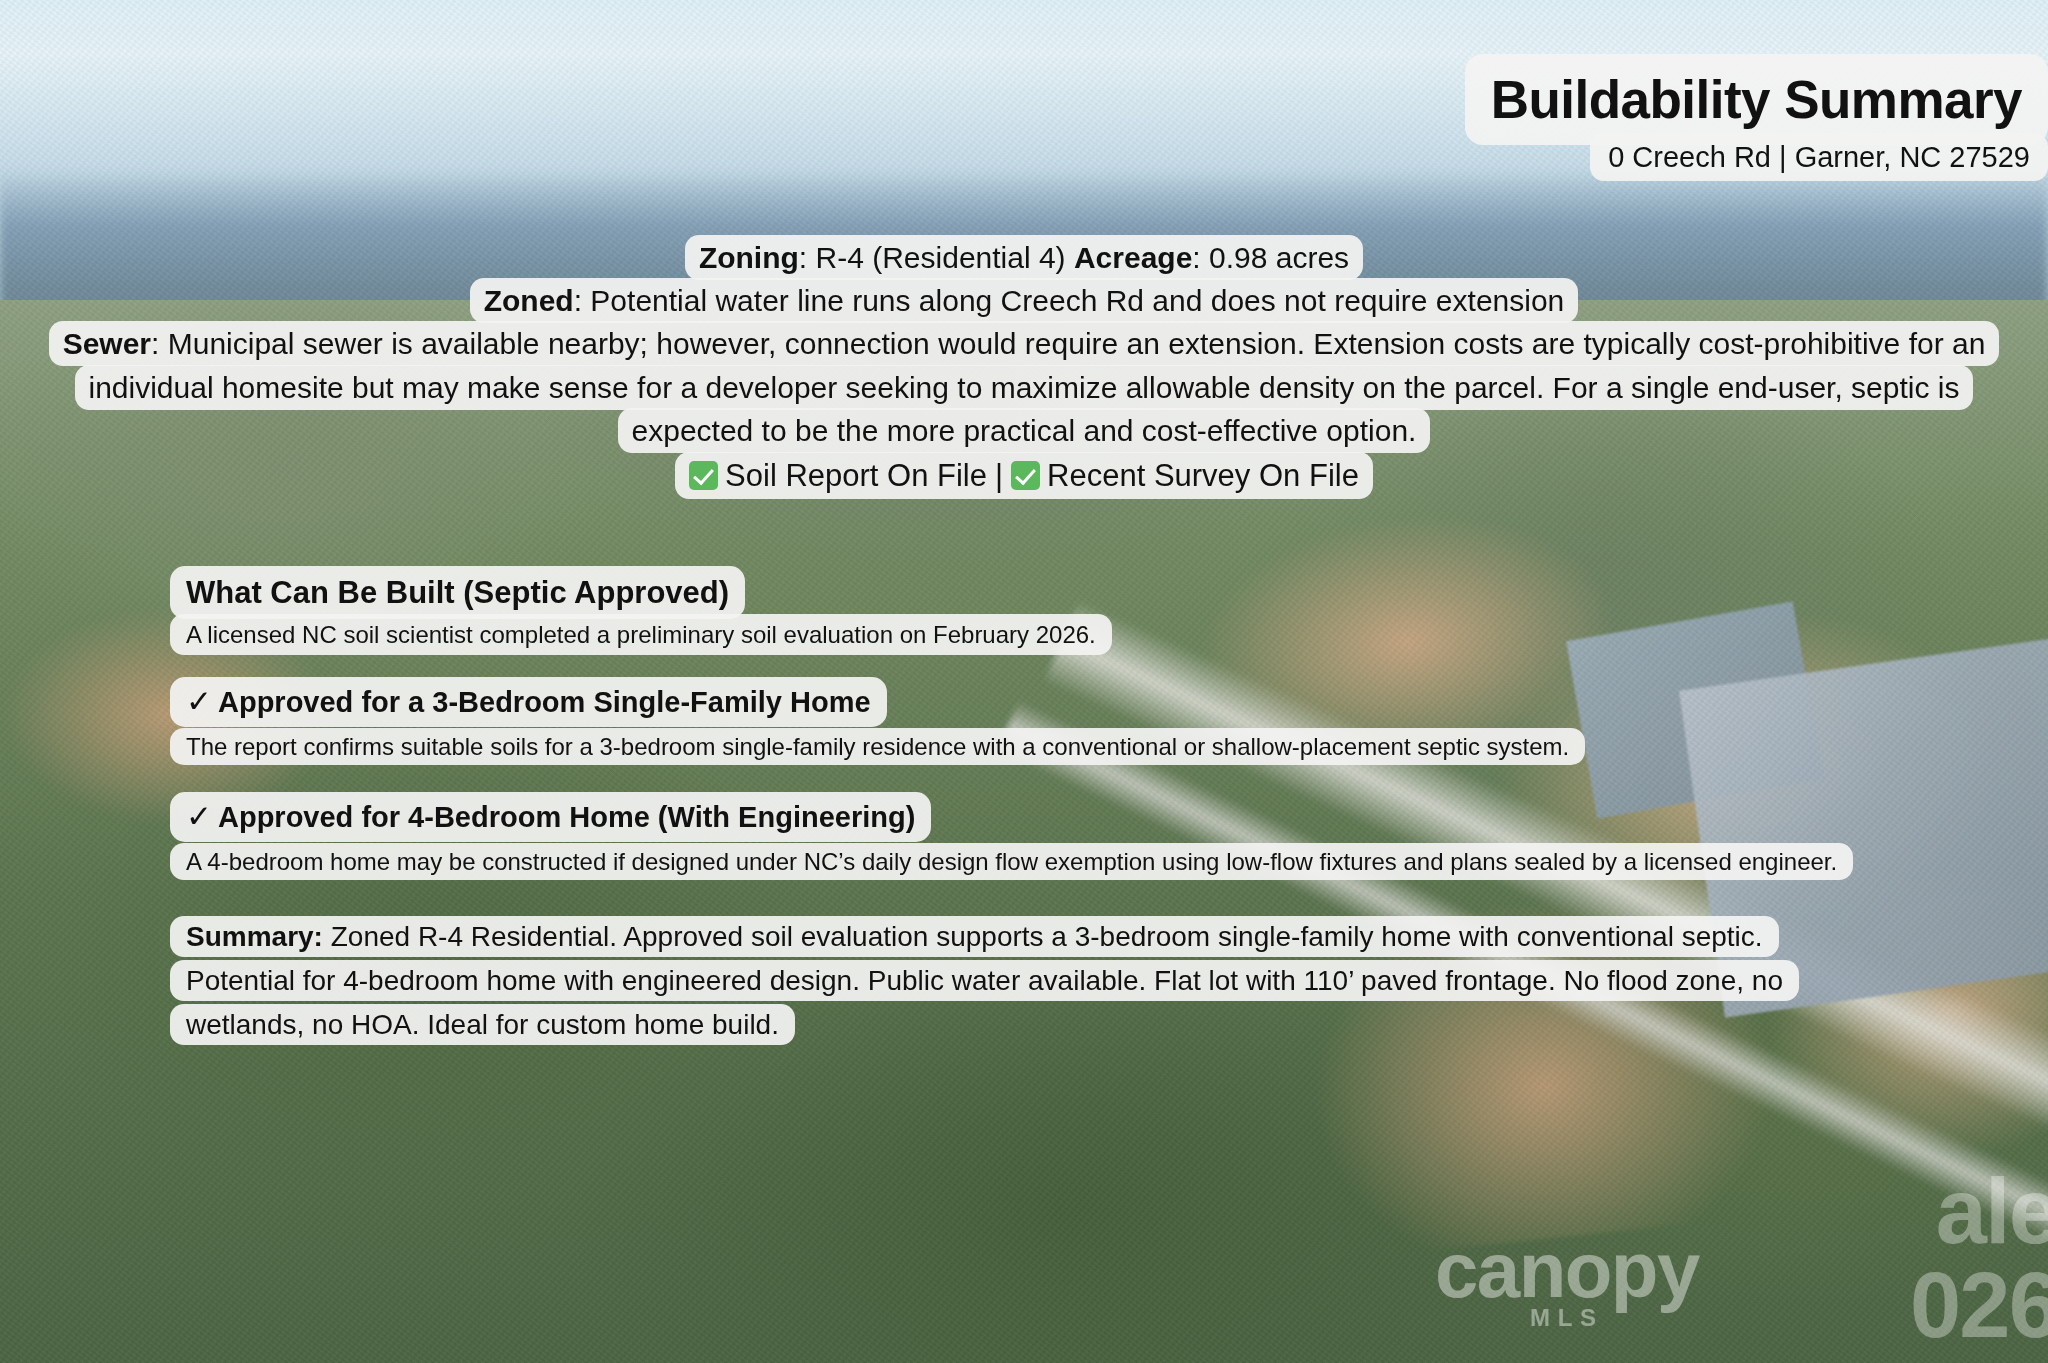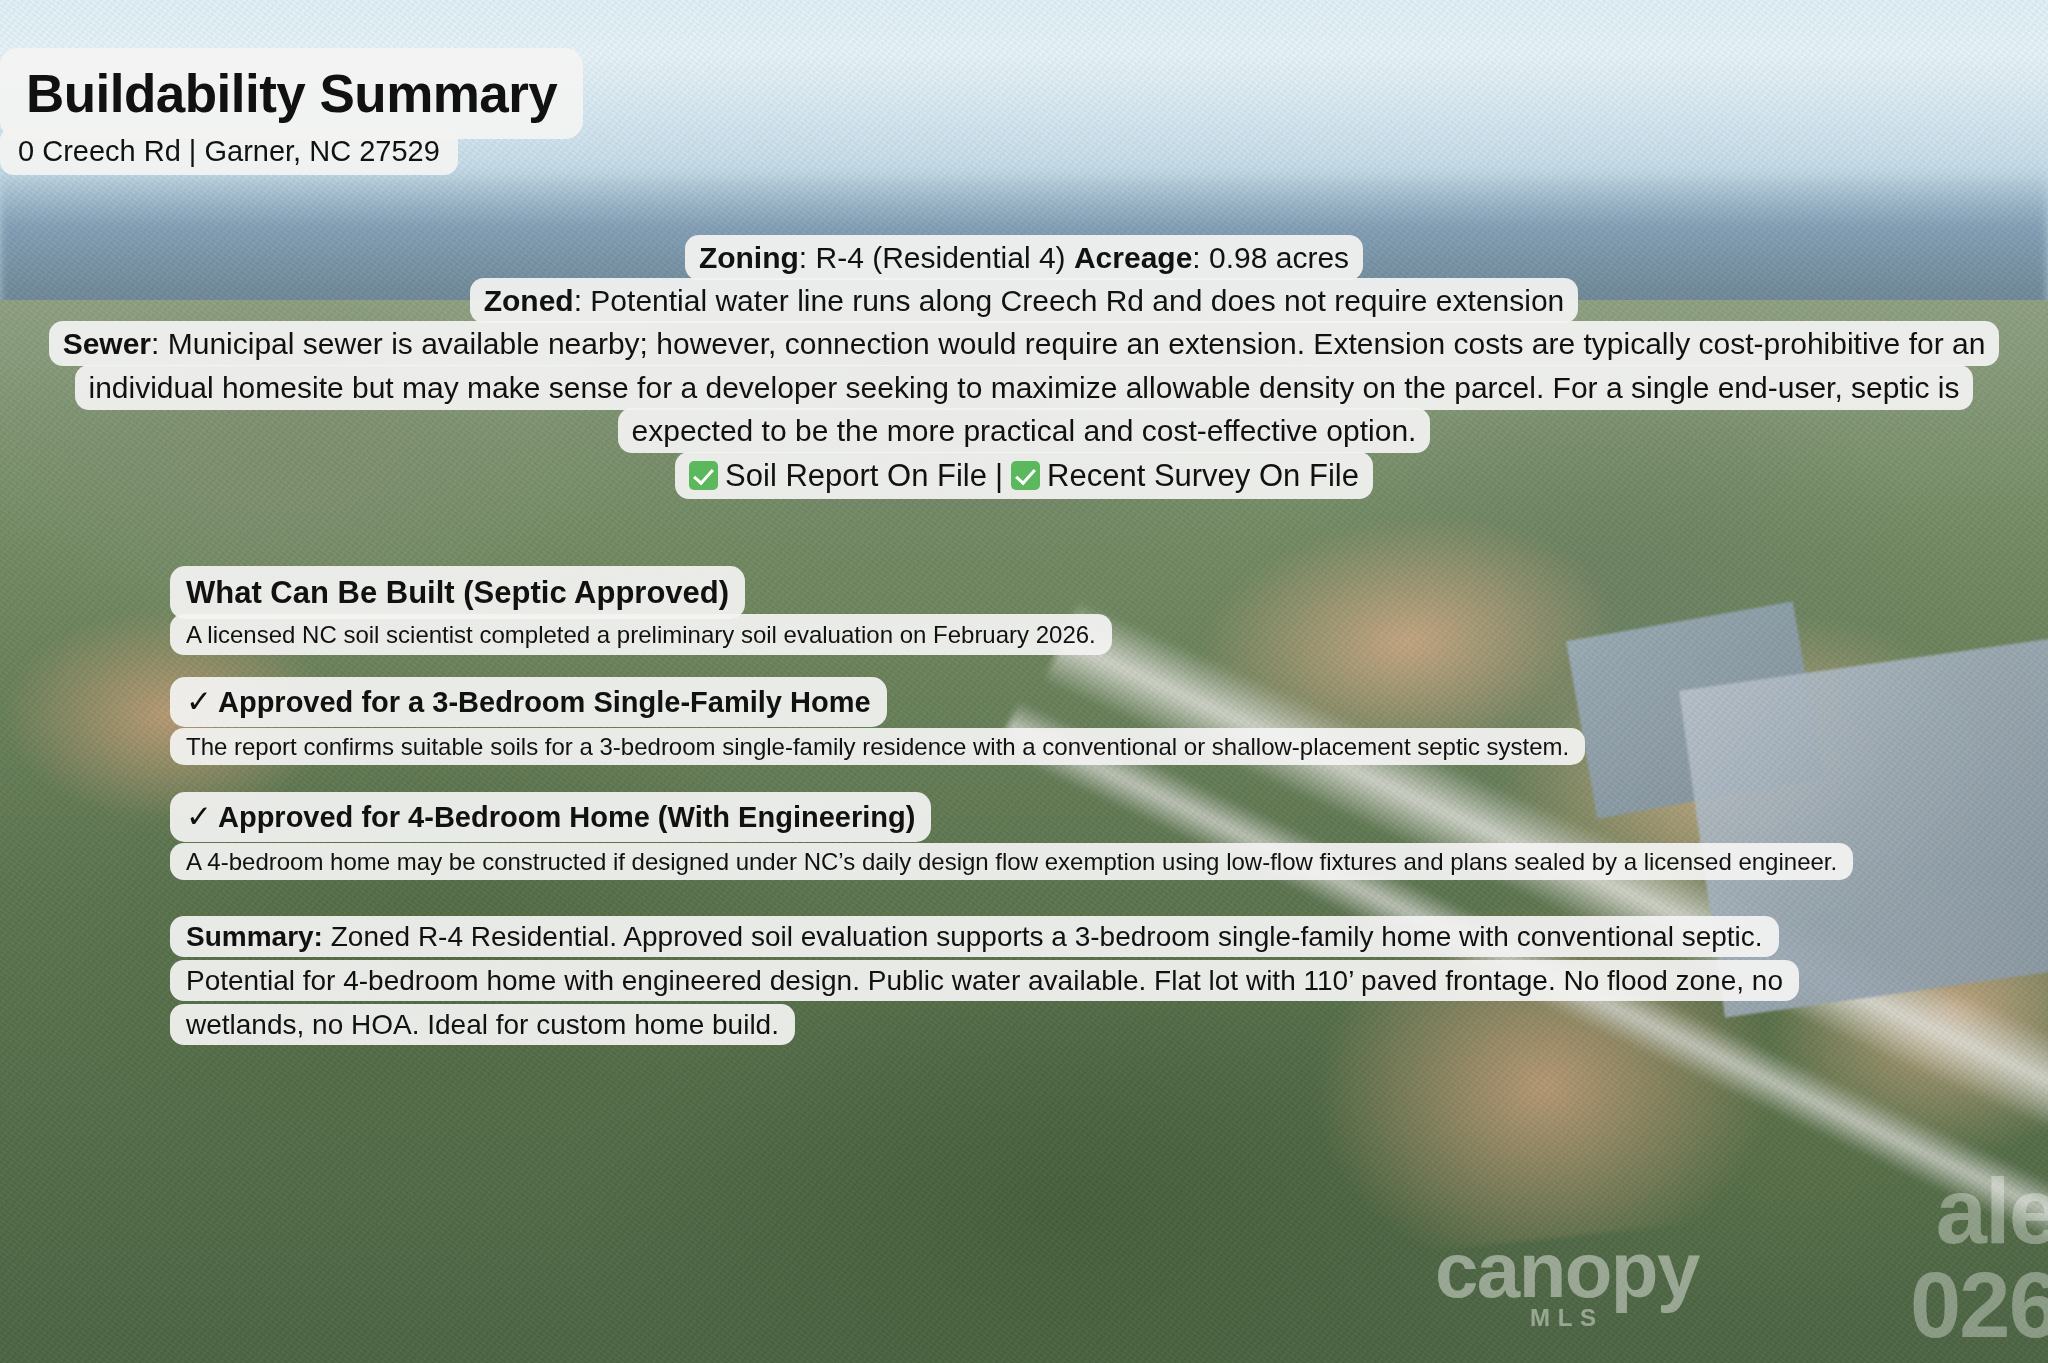--- a/index.html
+++ b/index.html
@@ -133,21 +133,21 @@
     display: inline;
     background: rgba(243,243,242,.93);
     box-decoration-break: clone;
     -webkit-box-decoration-break: clone;
     border-radius: 14px;
     padding: 6px 14px;
     color: #111;
   }
 
   
-  #header { position: absolute; top: 64px; left: 0; right: 0; text-align: left; }
+  #header { position: absolute; top: 70px; left: 0; right: 0; text-align: right; }
   #page-title {
     font-size: 53px; font-weight: 700; letter-spacing: -.01em;
     line-height: 1.12;
   }
   #page-title .chip { border-radius: 18px; padding: 16px 26px; }
   #page-subtitle {
     font-size: 29px; font-weight: 400; line-height: 1.25; margin-top: 10px;
   }
   #page-subtitle .chip { padding: 8px 18px; border-radius: 14px; }
 

